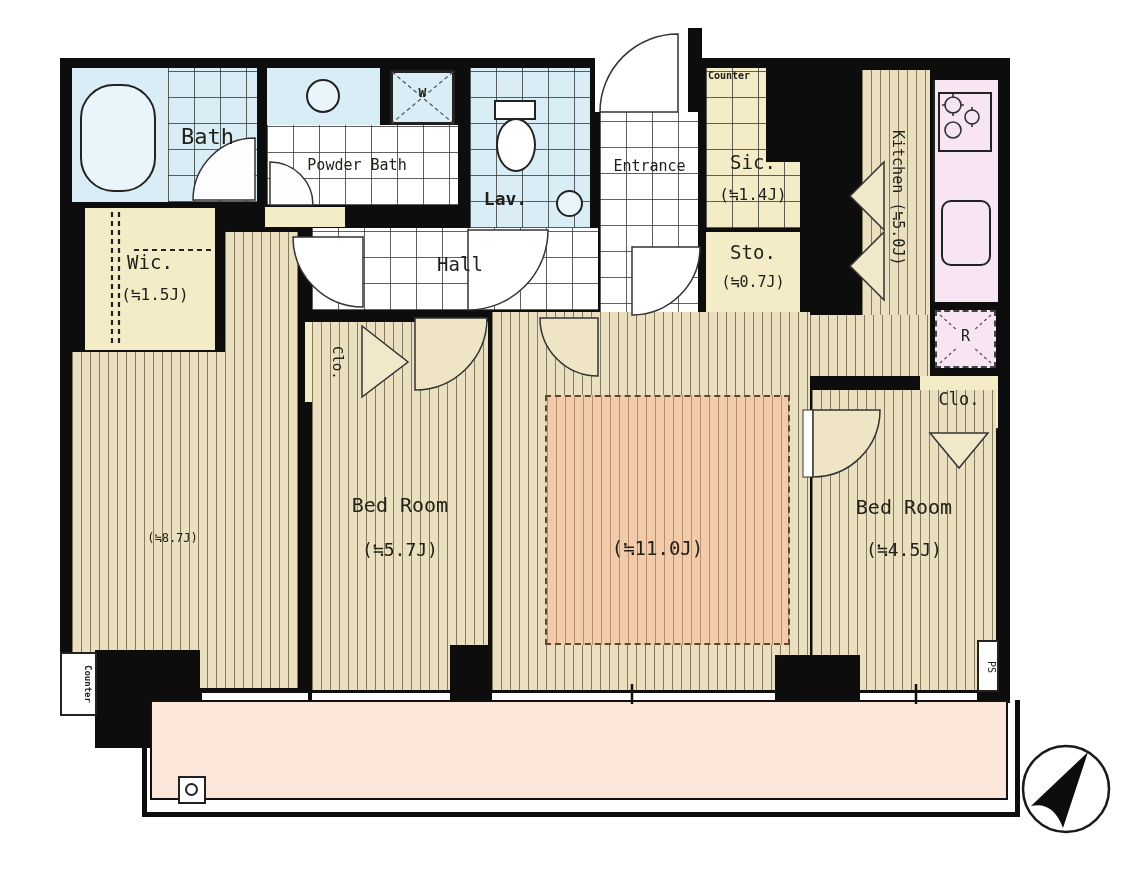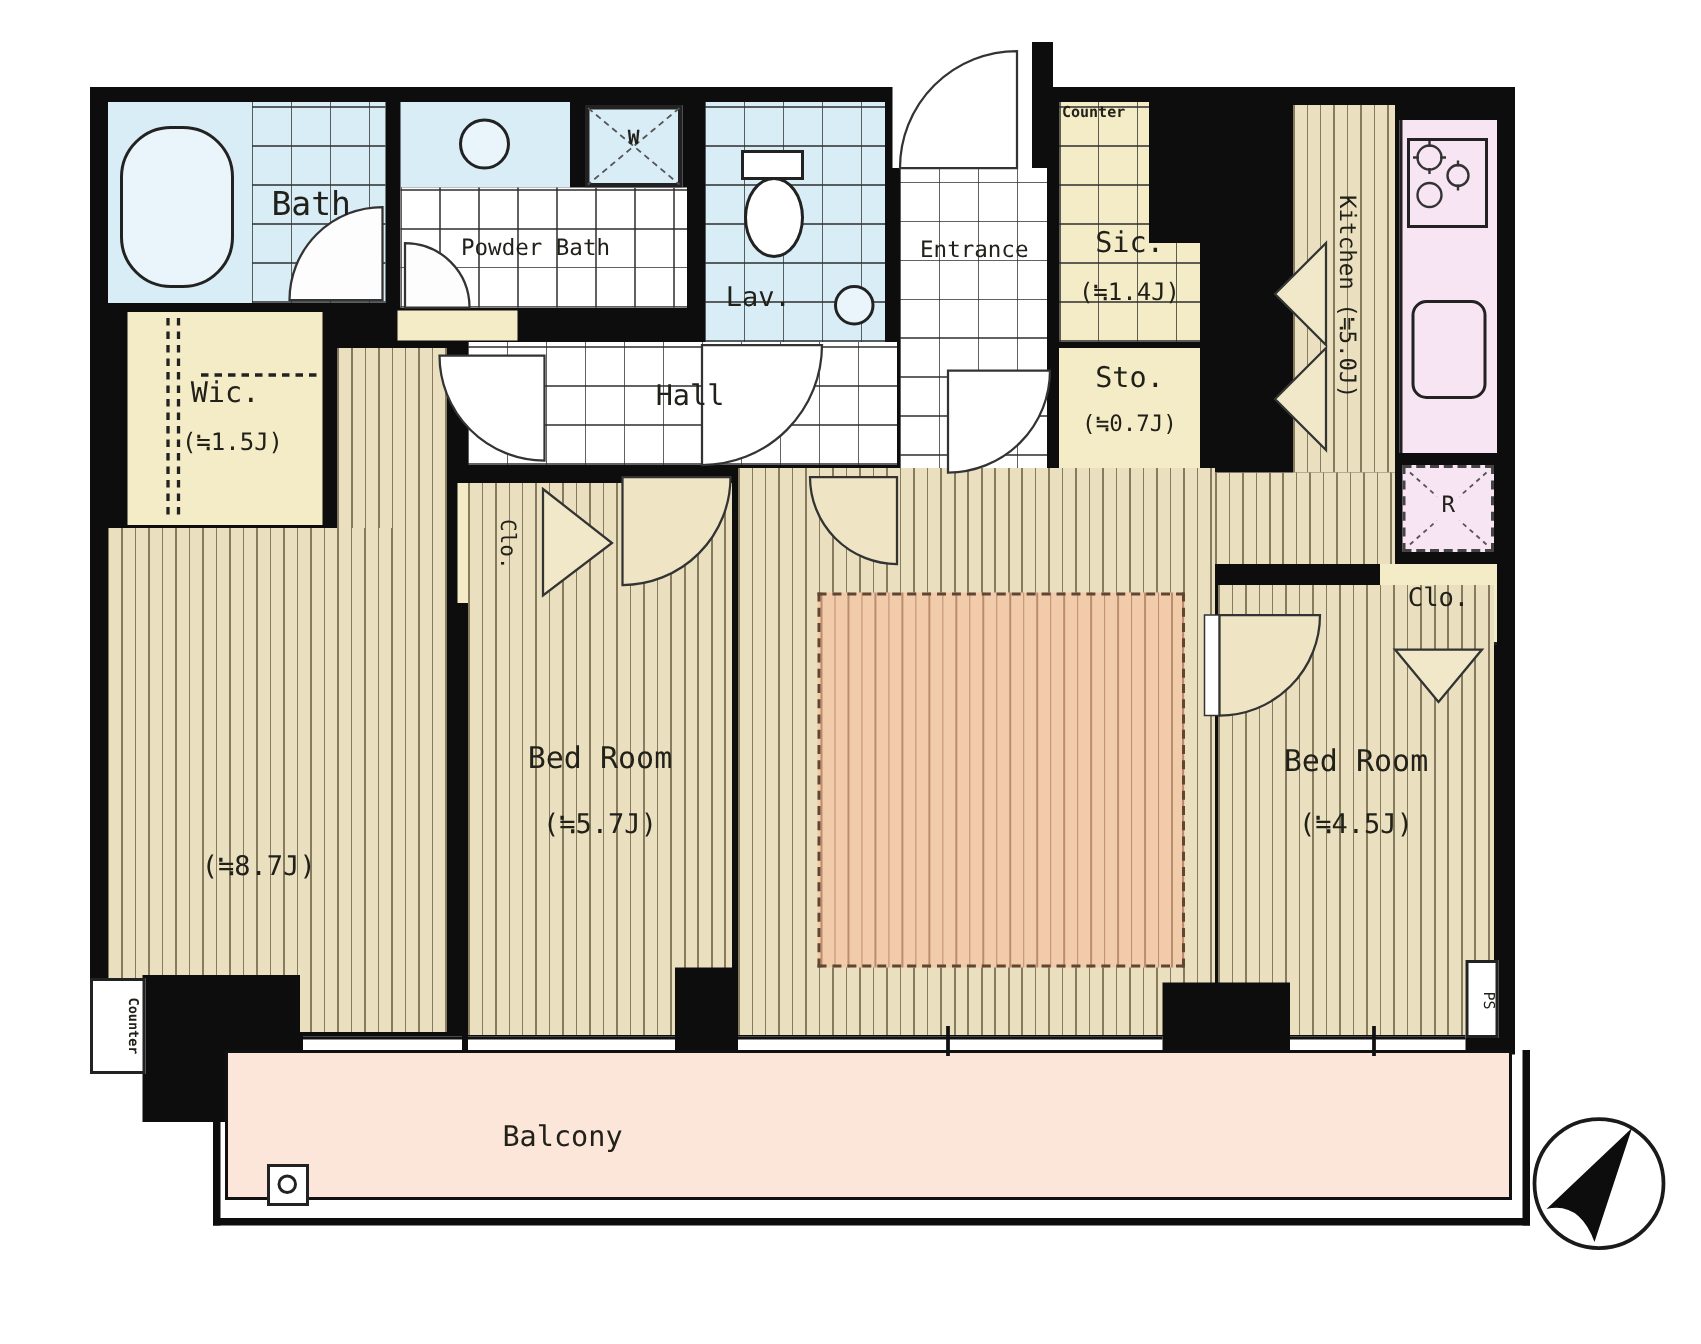--- a/index.html
+++ b/index.html
@@ -125,36 +125,36 @@
 
     <g>
       <circle cx="1066" cy="789" r="43" fill="#ffffff" stroke="#1a1a1a" stroke-width="2.5"></circle>
       <path d="M1088,752 L1031,806 Q1053,801 1063,828 Z" fill="#0d0d0d"></path>
     </g>
   </svg>
 
   <div class="lbl" style="left:160px;top:125px;width:95px;font-size:22px;">Bath</div>
   <div class="lbl" style="left:287px;top:157px;width:140px;font-size:15px;">Powder Bath</div>
   <div class="lbl" style="left:390px;top:86px;width:65px;font-size:13px;font-weight:bold;">W</div>
-  <div class="lbl" style="left:468px;top:189px;width:75px;font-size:18px;">Lav.</div>
+  <div class="lbl" style="left:468px;top:189px;width:75px;font-size:18px;font-weight:bold;">Lav.</div>
   <div class="lbl" style="left:602px;top:158px;width:95px;font-size:15px;">Entrance</div>
   <div class="lbl" style="left:400px;top:254px;width:120px;font-size:19px;">Hall</div>
   <div class="lbl" style="left:708px;top:70px;width:60px;font-size:10px;font-weight:bold;text-align:left;">Counter</div>
   <div class="lbl" style="left:704px;top:152px;width:98px;font-size:19px;">Sic.</div>
   <div class="lbl" style="left:698px;top:186px;width:110px;font-size:16px;">(≒1.4J)</div>
   <div class="lbl" style="left:704px;top:242px;width:98px;font-size:19px;">Sto.</div>
   <div class="lbl" style="left:698px;top:274px;width:110px;font-size:15px;">(≒0.7J)</div>
   <div class="lbl vert" style="left:876px;top:88px;width:30px;height:220px;font-size:15px;">Kitchen (≒5.0J)</div>
   <div class="lbl" style="left:935px;top:328px;width:61px;font-size:15px;">R</div>
   <div class="lbl" style="left:85px;top:252px;width:130px;font-size:19px;">Wic.</div>
   <div class="lbl" style="left:95px;top:286px;width:120px;font-size:16px;">(≒1.5J)</div>
   <div class="lbl vert" style="left:317px;top:330px;width:28px;height:66px;font-size:14px;">Clo.</div>
   <div class="lbl" style="left:920px;top:390px;width:78px;font-size:17px;">Clo.</div>
-  <div class="lbl" style="left:70px;top:532px;width:205px;font-size:18px;margin-top:36px;">(≒8.7J)</div>
+  <div class="lbl" style="left:70px;top:532px;width:205px;font-size:12px;">(≒8.7J)</div>
   <div class="lbl" style="left:312px;top:494px;width:176px;font-size:20px;">Bed Room</div>
   <div class="lbl" style="left:312px;top:540px;width:176px;font-size:18px;">(≒5.7J)</div>
+  <div class="lbl" style="left:530px;top:538px;width:255px;font-size:19px;">(≒11.0J)</div>
   <div class="lbl" style="left:812px;top:496px;width:184px;font-size:20px;">Bed Room</div>
   <div class="lbl" style="left:812px;top:540px;width:184px;font-size:18px;">(≒4.5J)</div>
-  <div class="lbl" style="left:270px;top:748px;width:210px;font-size:19px;">Balcony</div>
   <div class="lbl vert" style="left:66px;top:656px;width:26px;height:56px;font-size:9px;font-weight:bold;">Counter</div>
   <div class="lbl vert" style="left:979px;top:646px;width:18px;height:42px;font-size:10px;">PS</div>
 
 </div>
 
 </body></html>

